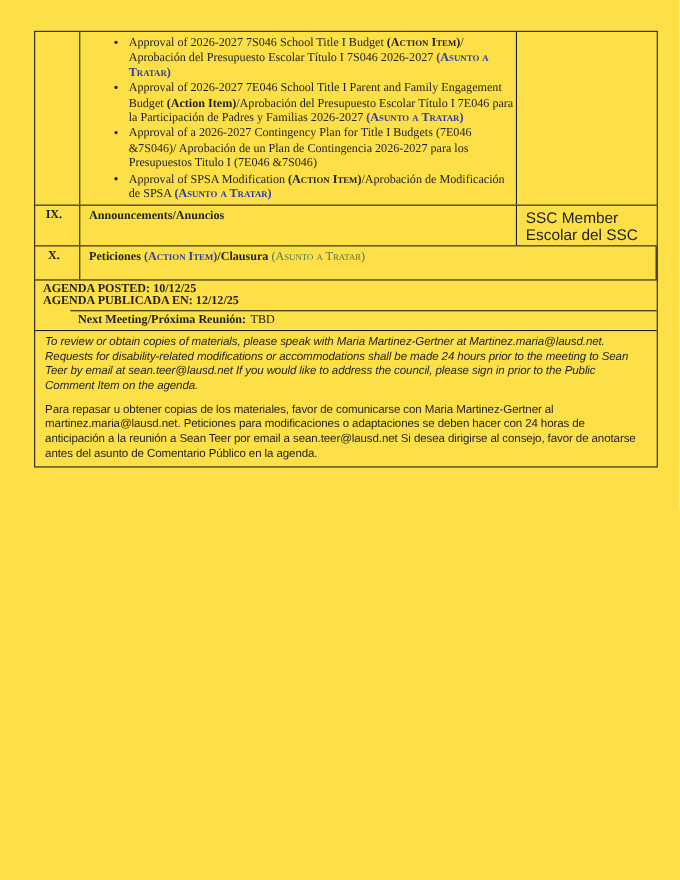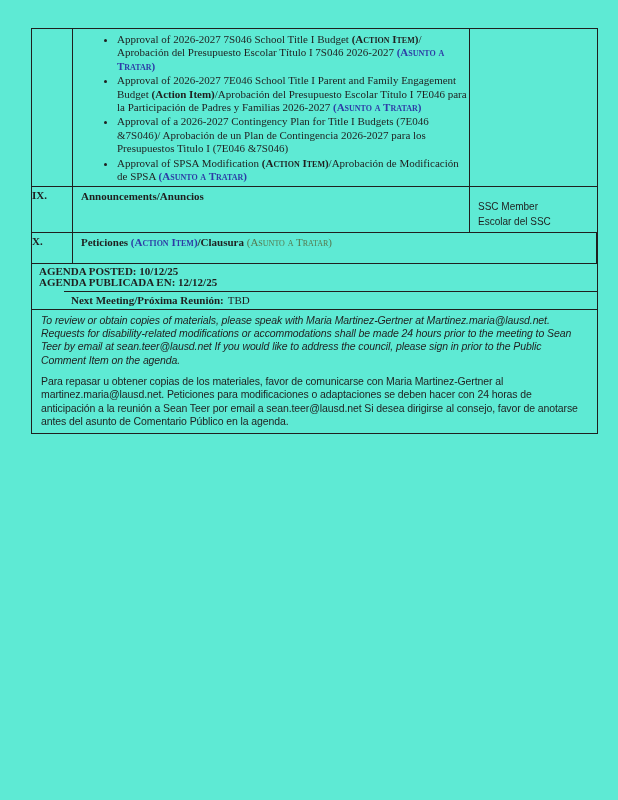--- a/index.html
+++ b/index.html
@@ -1,20 +1,20 @@
 <!DOCTYPE html>
 <html style="--ink: #1f1f1f; --action-blue: #2d3ca6; --asunto-green: #55794f;"><head>
 <meta charset="utf-8">
 <style>
   html, body { margin: 0; padding: 0; background: #ffffff; }
   .page {
     position: relative;
     width: 618px;
     height: 800px;
-    background: #5eead4;
+    background: #fde047;
     font-family: "Liberation Serif", "DejaVu Serif", serif;
     color: var(--ink, #1f1f1f);
     overflow: hidden;
   }
   .agenda-table {
     position: absolute;
     left: 31px;
     top: 28px;
     width: 567px;
     box-sizing: border-box;
@@ -24,37 +24,37 @@
   .row:first-child { border-top: none; }
   .row3 { display: flex; align-items: stretch; }
   .cell { box-sizing: border-box; }
   .cell-num {
     flex: 0 0 41px;
     width: 41px;
     border-right: 1.5px solid var(--ink, #1f1f1f);
     font-weight: bold;
     font-size: 11px;
     line-height: 13.4px;
-    text-align: left;
+    text-align: center;
     padding: 2px 6px 0 0;
   }
   .cell-content {
     flex: 1 1 auto;
     border-right: 1.5px solid var(--ink, #1f1f1f);
     font-size: 11px;
     line-height: 13.4px;
     padding: 2px 0 2px 8px;
   }
   .cell-right {
     flex: 0 0 127px;
     width: 127px;
     font-family: "Liberation Sans", "DejaVu Sans", sans-serif;
-    font-size: 10px;
+    font-size: 14px;
     line-height: 14.6px;
-    padding: 13px 2px 2px 8px;
+    padding: 4px 2px 2px 8px;
   }
   .row-bullets { min-height: 146px; }
   .row-bullets .cell-content { padding-top: 4px; }
   ul.bullet-list {
     margin: 0;
     padding: 0 0 0 36px;
     list-style: disc outside;
   }
   ul.bullet-list li { margin: 0 0 1px 0; }
   .row-item { min-height: 30px; }

